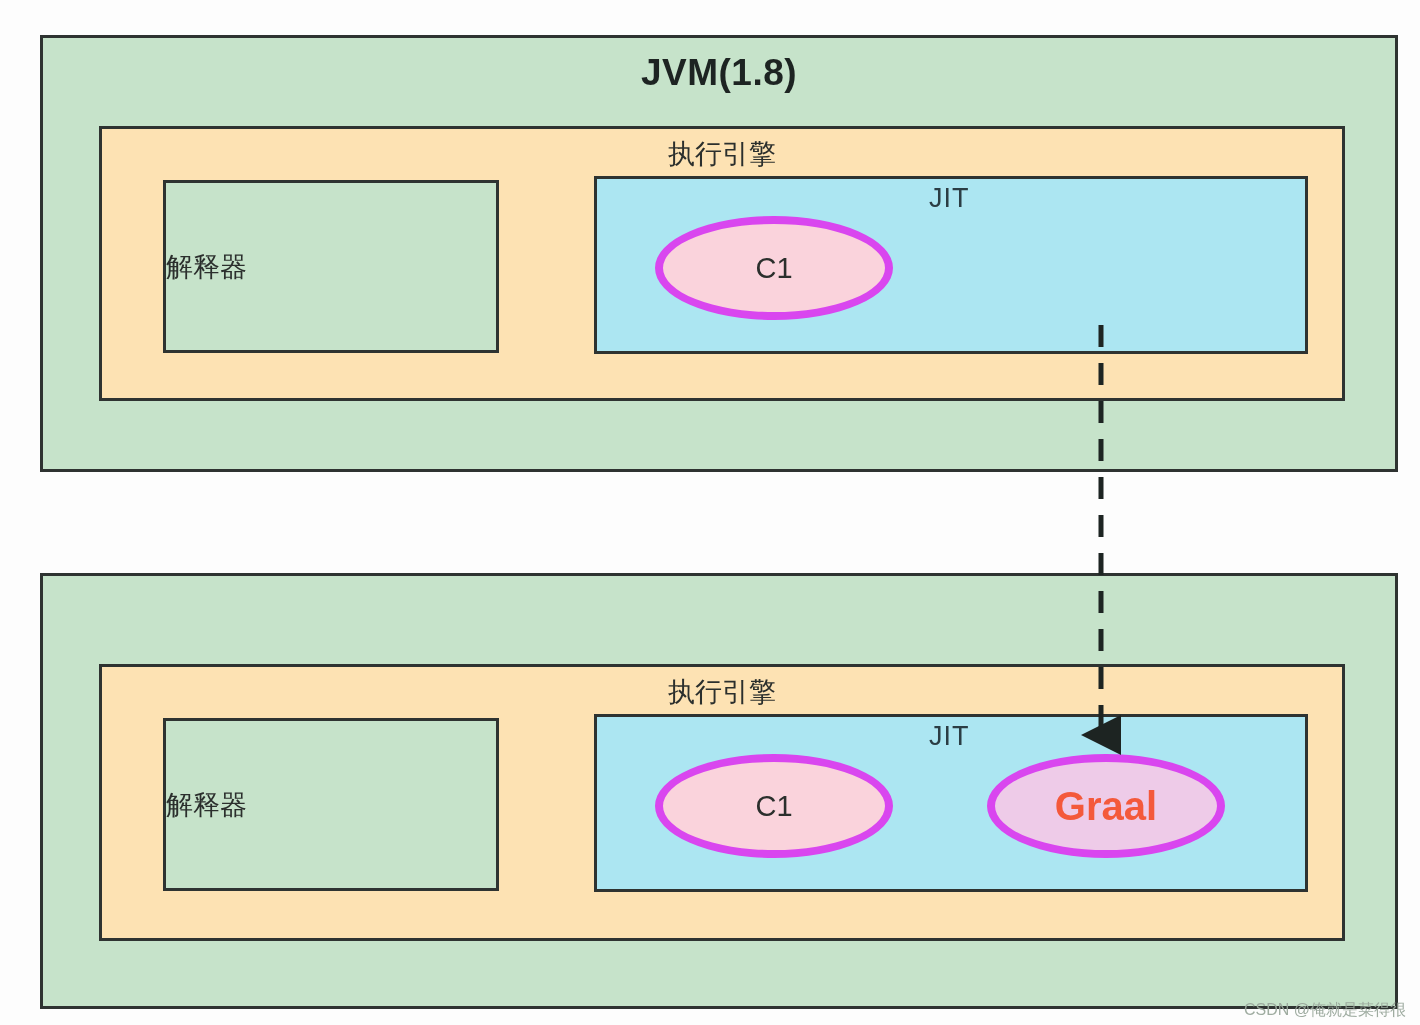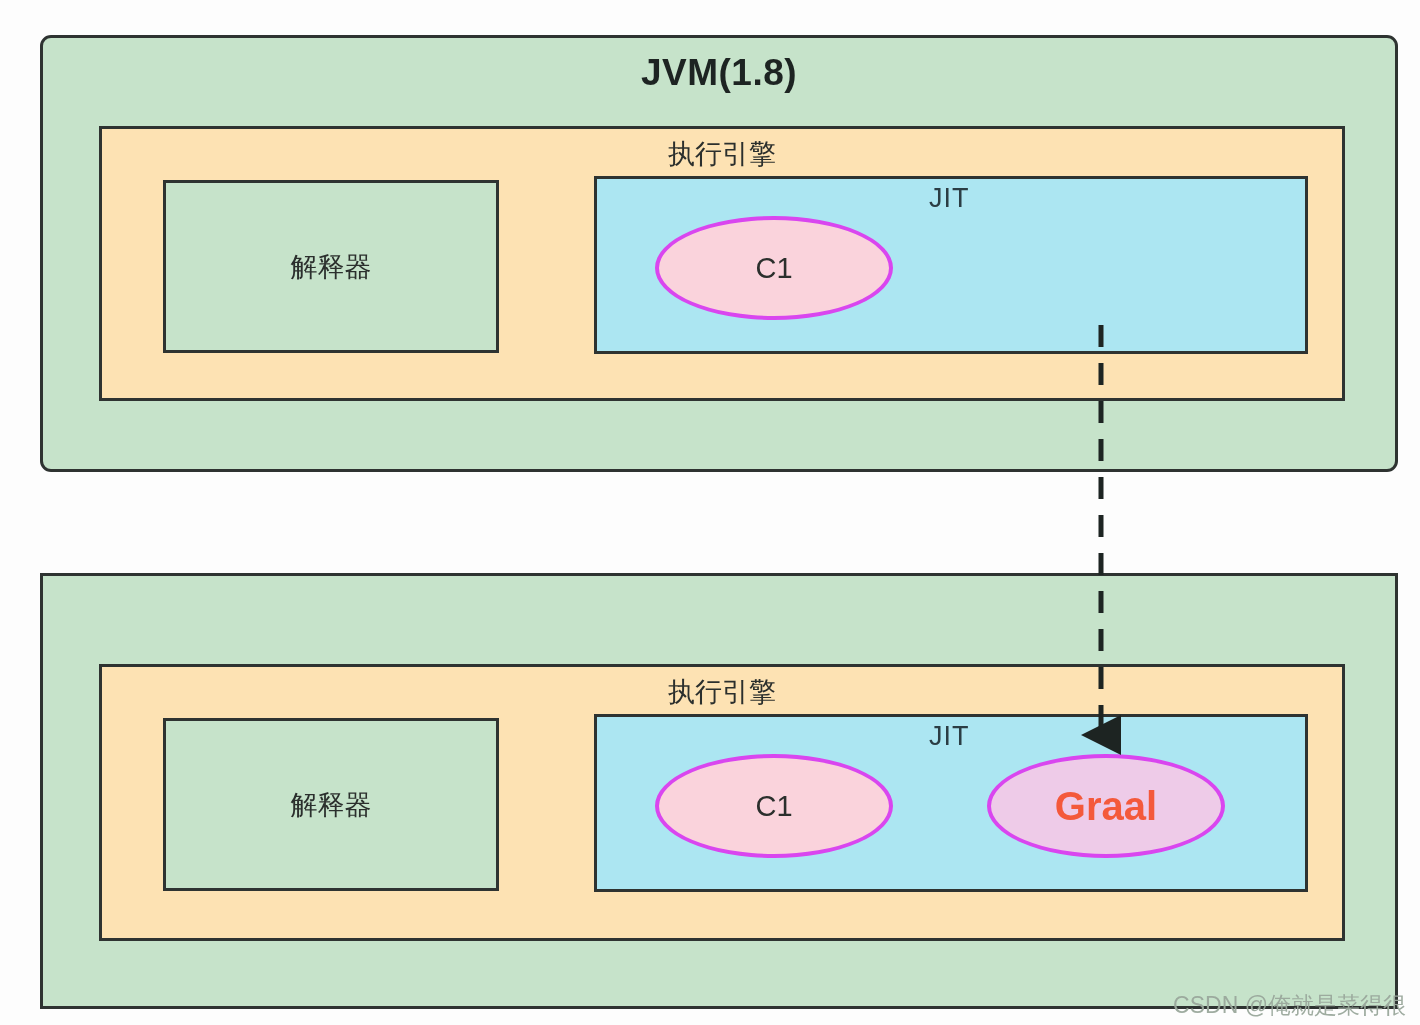--- a/index.html
+++ b/index.html
@@ -52,32 +52,31 @@
   }
   .jit-label {
     position: absolute;
     font-size: 27px;
     color: #2b3d44;
     letter-spacing: 1px;
   }
   .interp-label {
     position: absolute;
     left: 0; right: 0;
-    text-align: center;
     font-size: 27px;
     color: #2b2f2d;
     top: 50%;
     transform: translateY(-50%);
   }
 
   
   .ellipse {
     position: absolute;
     box-sizing: border-box;
-    border: 4px solid #d946ef;
+    border: 8px solid #d946ef;
     border-radius: 50%;
     display: flex;
     align-items: center;
     justify-content: center;
   }
   .ellipse.pink   { background: #fad3dc; }
   .ellipse.purple { background: #eecbe8; }
   .ellipse-label {
     font-size: 29px;
     color: #2b2f2d;
@@ -97,32 +96,32 @@
     width: 1420px;
     height: 1025px;
     pointer-events: none;
   }
 
   
   .watermark {
     position: absolute;
     right: 14px;
     bottom: 4px;
-    font-size: 23px;
+    font-size: 16px;
     color: #9aa89c;
     opacity: 0.95;
     white-space: nowrap;
   }
 </style>
 </head>
 <body>
 
 <div id="canvas">
 
-  <div class="box green" style="left:40px; top:35px; width:1358px; height:437px;border-radius:11px;">
+  <div class="box green" style="left:40px; top:35px; width:1358px; height:437px;">
 
     <div class="panel-title big">JVM(1.8)</div>
 
     <div class="box orange" style="left:56px; top:88px; width:1246px; height:275px;">
 
       <div class="engine-label">执行引擎</div>
 
       <div class="box green" style="left:61px; top:51px; width:336px; height:173px;">
         <div class="interp-label">解释器</div>
       </div>

